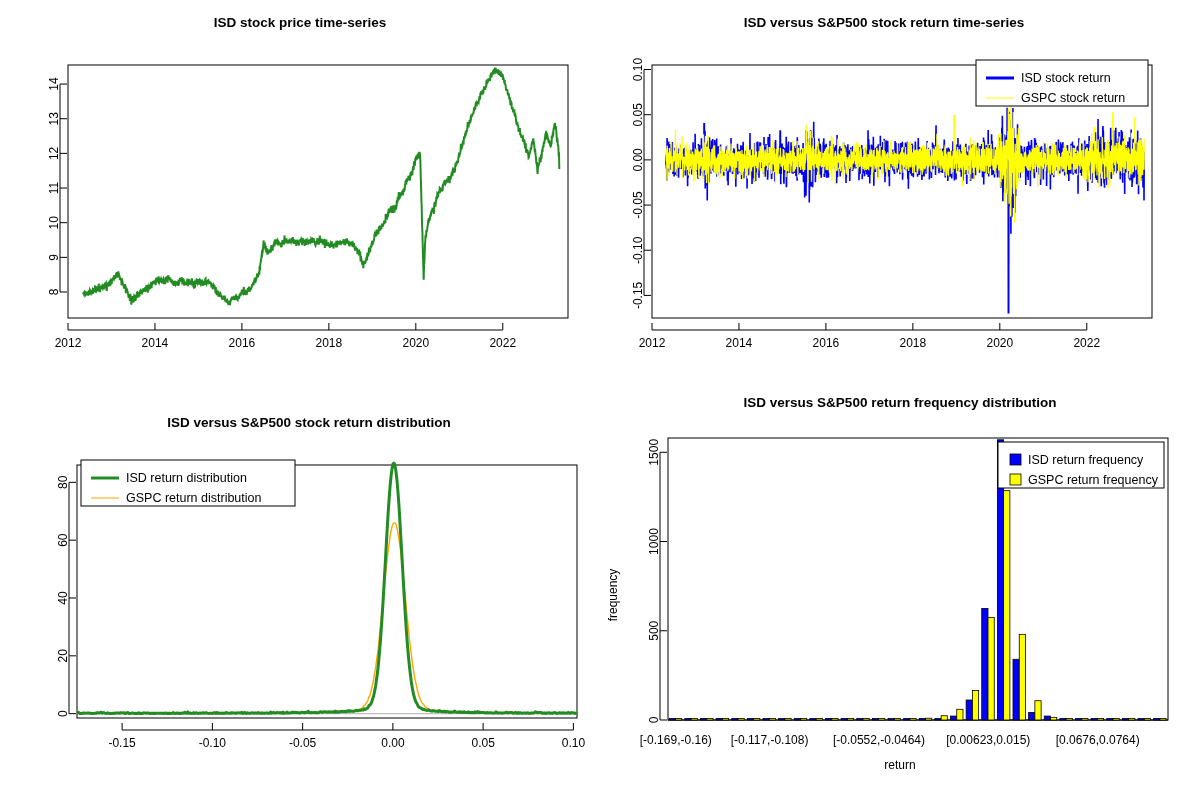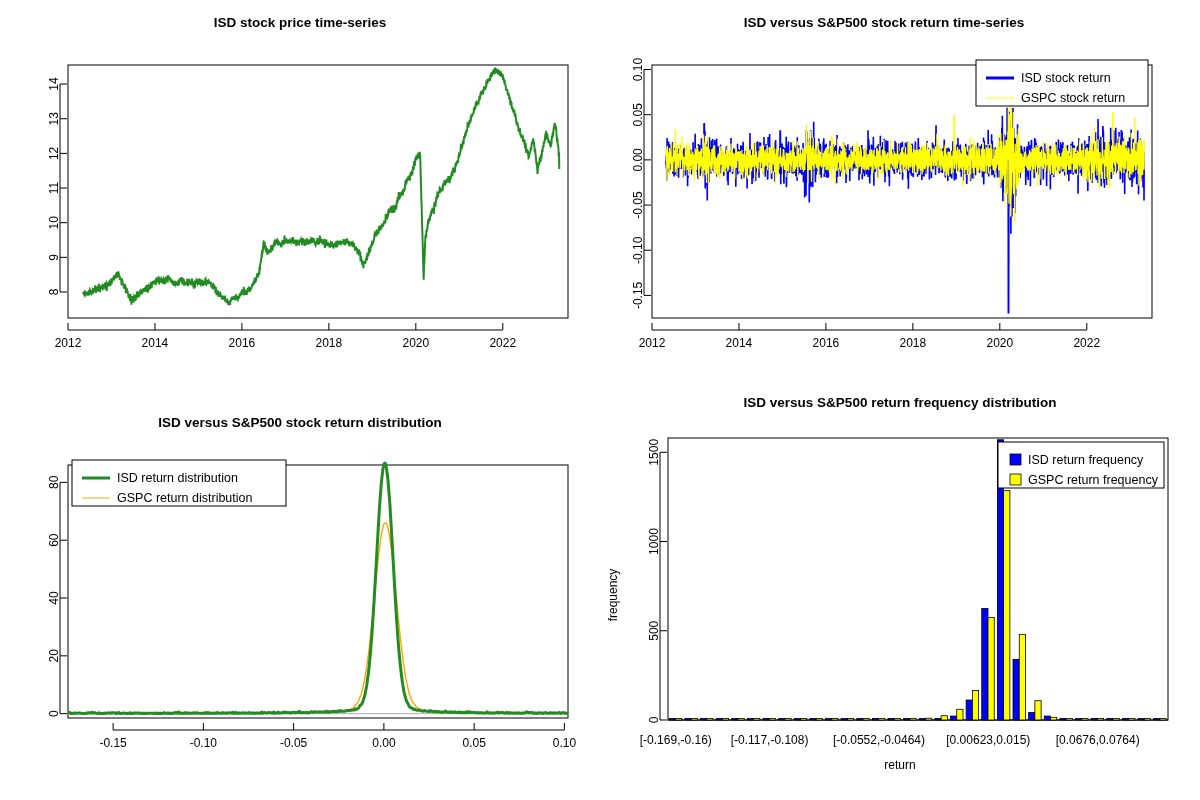--- a/index.html
+++ b/index.html
@@ -1,21 +1,21 @@
 <!DOCTYPE html>
 <html><head>
 <meta charset="utf-8">
 <style>
   html,body{margin:0;padding:0;background:#ffffff;}
   body{width:1200px;height:800px;overflow:hidden;
        font-family:"Liberation Sans","DejaVu Sans",sans-serif;color:#000;}
   .grid{position:relative;width:1108px;height:800px;}
   .panel{position:absolute;width:600px;height:400px;}
   #p1{left:0;top:0}  #p2{left:584px;top:0}
-  #p3{left:0;top:400px} #p4{left:600px;top:380px}
+  #p3{left:9px;top:400px} #p4{left:600px;top:380px}
   .panel svg{display:block;width:600px;height:400px;}
   .ttl{font-weight:bold;font-size:13.5px;}
   .tick{font-size:12px;}
   .lgd{font-size:12.5px;}
   .axlab{font-size:12px;}
 </style>
 </head>
 <body>
 
 <div class="grid">

